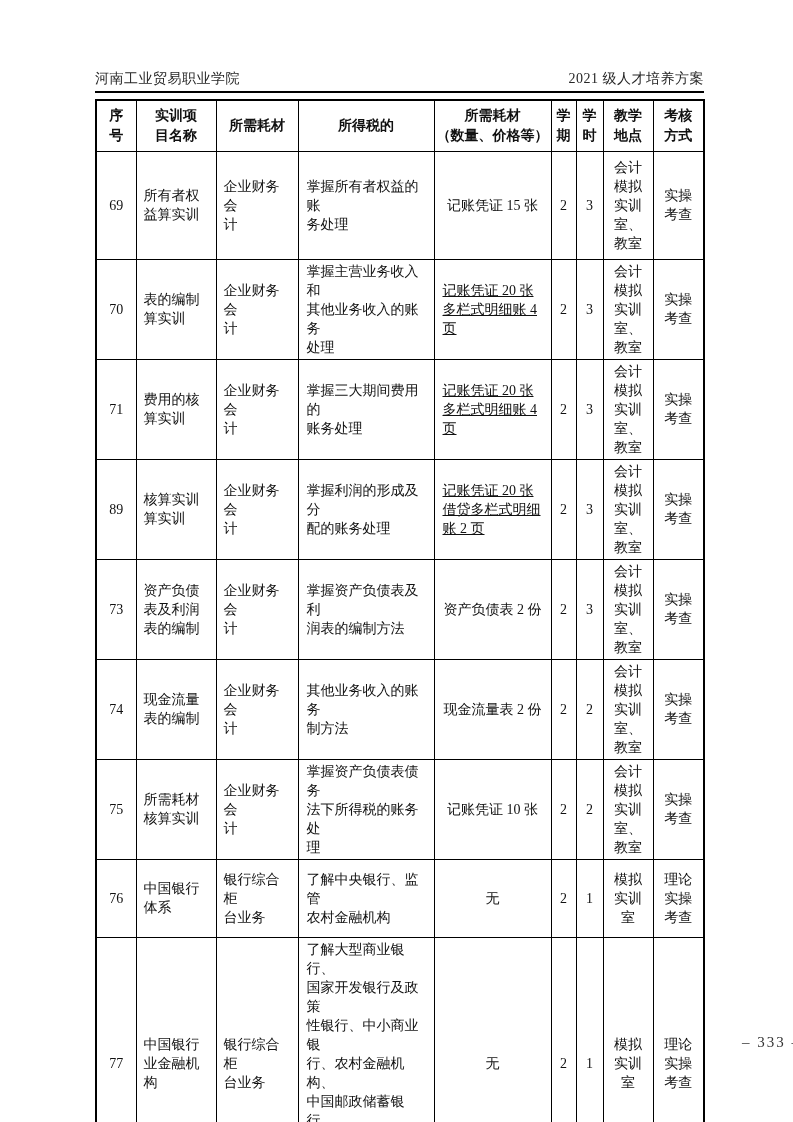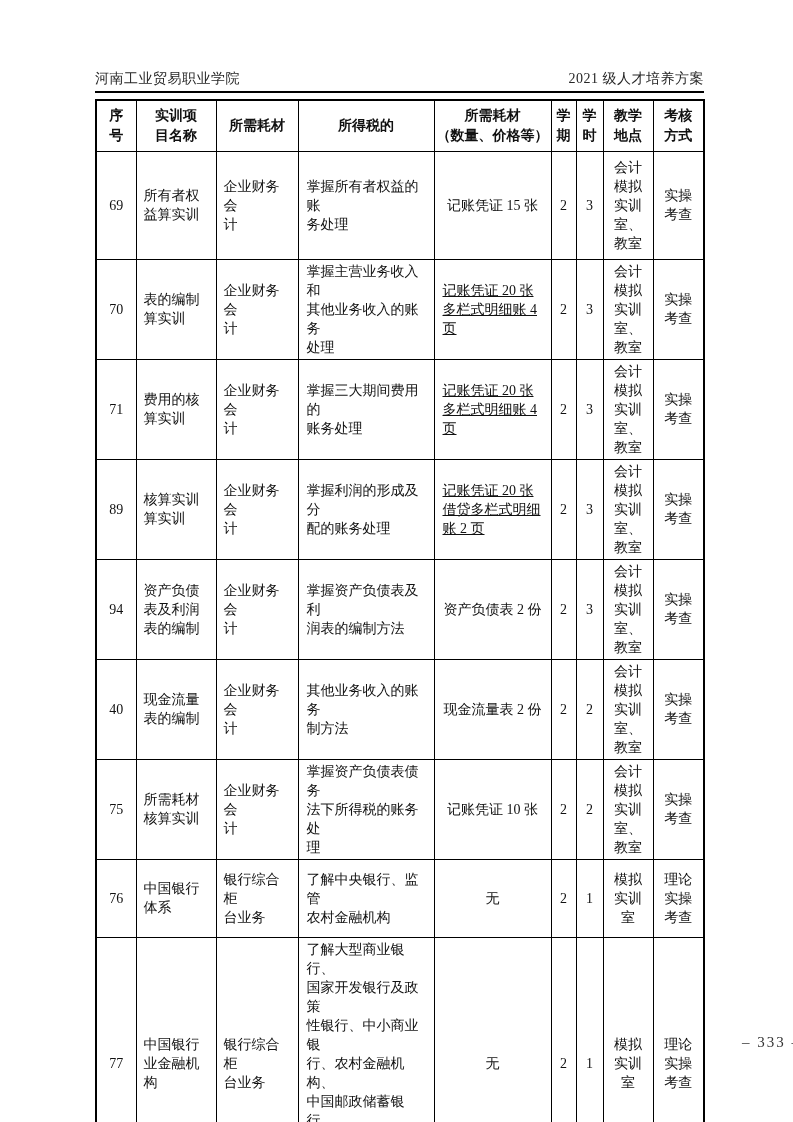--- a/index.html
+++ b/index.html
@@ -184,42 +184,42 @@
         <td>会计
 模拟
 实训
 室、
 教室</td>
         <td>实操
 考查</td>
       </tr>
 
       <tr class="r4">
-        <td class="c-no">94</td>
+        <td class="c-no">73</td>
         <td class="ta-left">资产负债
 表及利润
 表的编制</td>
         <td class="ta-left">企业财务会
 计</td>
         <td class="c-objective">掌握资产负债表及利
 润表的编制方法</td>
         <td class="c-materials">资产负债表 2 份</td>
         <td>2</td>
         <td>3</td>
         <td>会计
 模拟
 实训
 室、
 教室</td>
         <td>实操
 考查</td>
       </tr>
 
       <tr class="r5">
-        <td class="c-no">40</td>
+        <td class="c-no">74</td>
         <td class="ta-left">现金流量
 表的编制</td>
         <td class="ta-left">企业财务会
 计</td>
         <td class="c-objective">其他业务收入的账务
 制方法</td>
         <td class="c-materials">现金流量表 2 份</td>
         <td>2</td>
         <td>2</td>
         <td>会计

